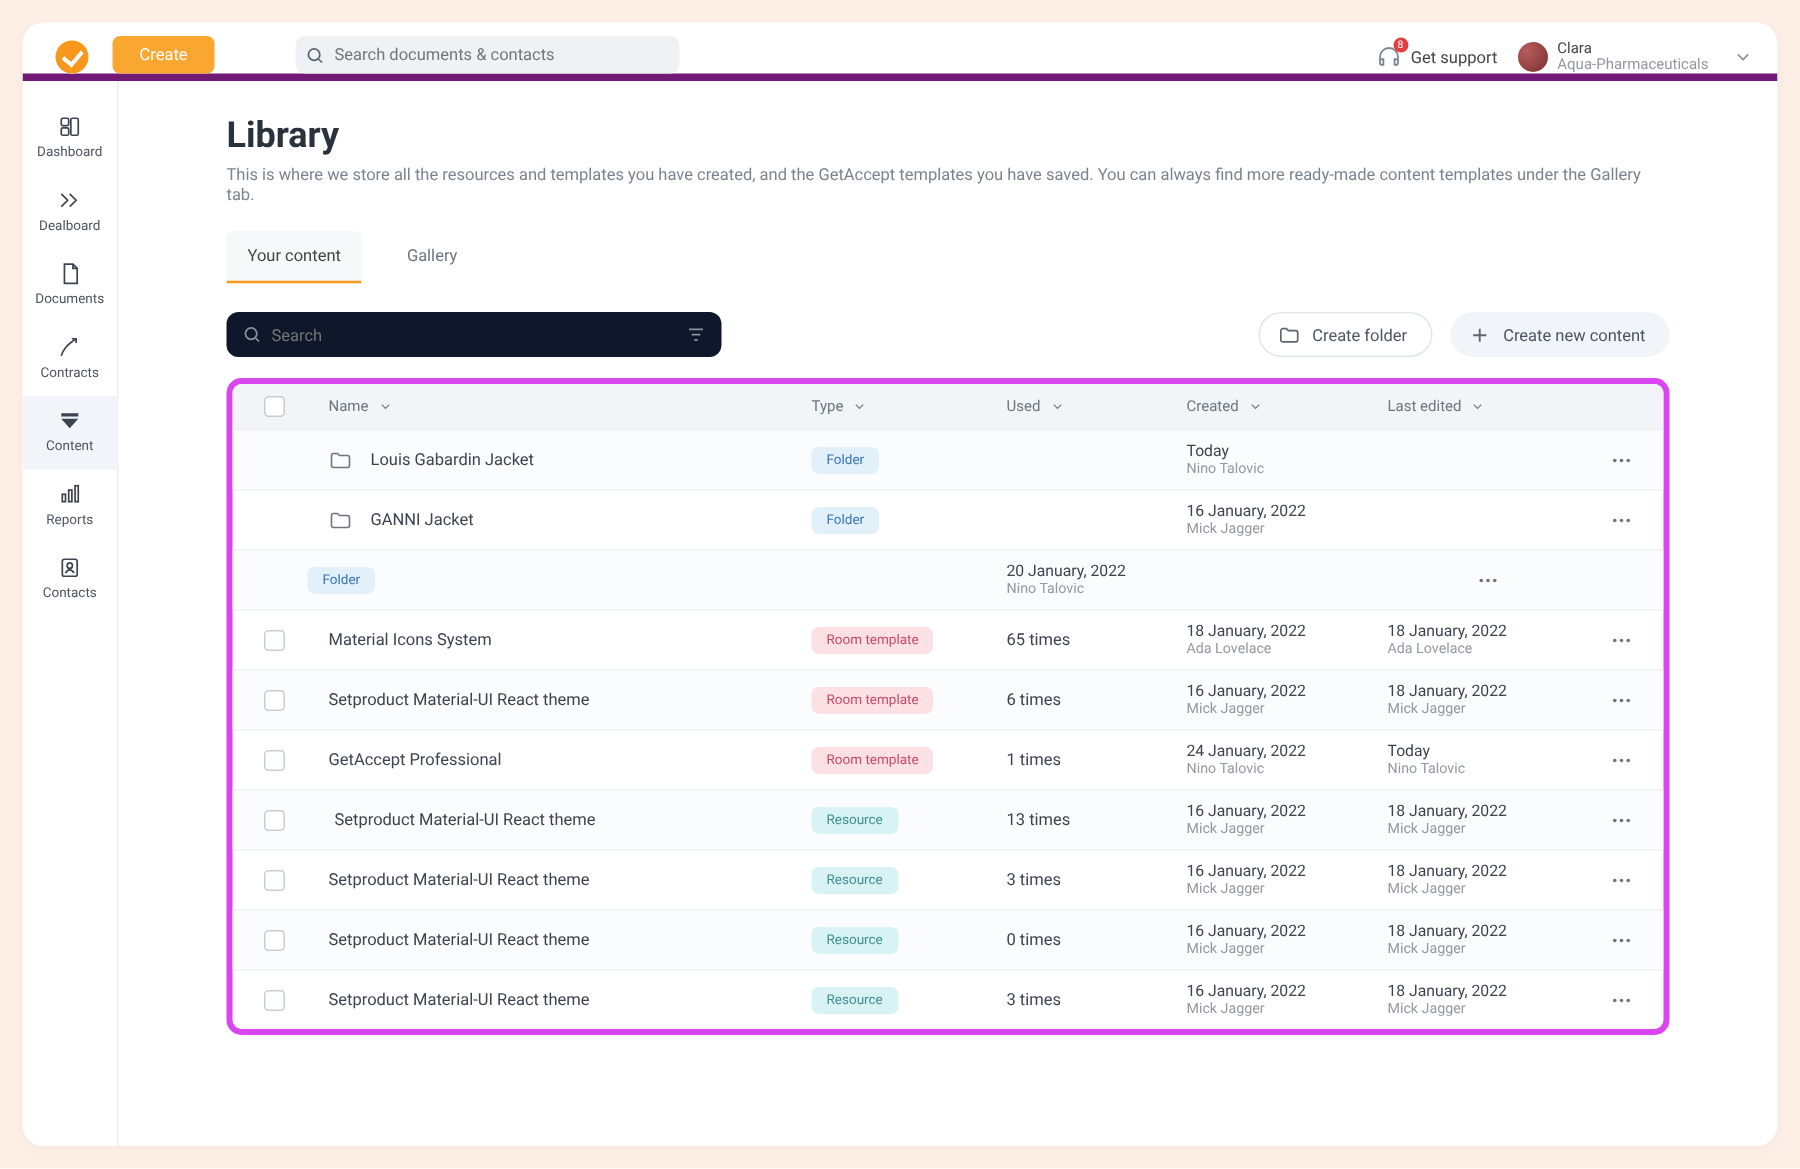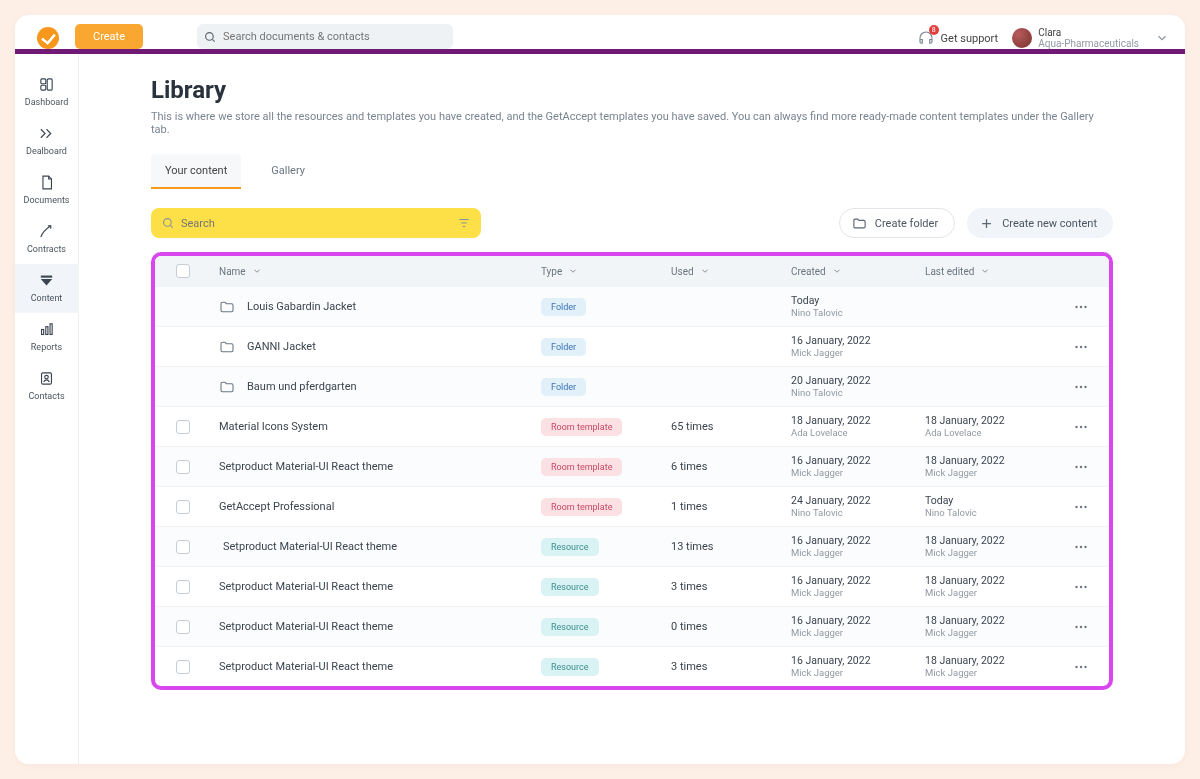--- a/index.html
+++ b/index.html
@@ -34,21 +34,21 @@
 
   .main { flex:1; padding: 22px 72px 0 72px; overflow:hidden; }
   h1 { font-size:24px; font-weight:700; color:#29323D; margin-bottom:6px; }
   .subtitle { font-size:11px; color:#7A8490; margin-bottom:18px; }
 
   .tabs { display:flex; gap:16px; font-size:11px; color:#6B7580; border-bottom:1px solid transparent; }
   .tab { padding:10px 14px; cursor:pointer; }
   .tab.active { background:#F6F8FA; border-bottom:2px solid #F7981D; color:#444; border-radius:4px 4px 0 0;}
 
   .toolbar { display:flex; align-items:center; margin-top:18px; gap:12px; }
-  .searchbox { background:#fde047; border-radius:8px; height:30px; width:330px; display:flex; align-items:center; padding:12px 10px; position:relative;}
+  .searchbox { background:#0f172a; border-radius:8px; height:30px; width:330px; display:flex; align-items:center; padding:12px 10px; position:relative;}
   .searchbox input { border:none; background:transparent; font-size:11px; flex:1; outline:none; color:#6B7580; }
   .filter-icon { margin-left:auto; }
   .toolbar-spacer { flex:1; }
   .pill-btn { border:1px solid #E2E6EA; background:#fff; border-radius:18px; height:30px; padding:0 16px 0 12px; display:flex; align-items:center; gap:8px; font-size:11px; color:#4C5560; cursor:pointer; }
   .pill-btn.ghost { border:none; background:#F1F4F8; }
 
   
   .table { margin-top:14px; border:4px solid #d946ef; border-radius:10px; overflow:hidden; }
   .thead { background:#F2F5F8; display:grid; grid-template-columns: 44px 1fr 130px 120px 134px 134px 44px; font-size:10px; color:#6C7580; padding:8px 6px; align-items:center;}
   .th { display:flex; align-items:center; gap:6px; cursor:pointer;}
@@ -269,26 +269,20 @@
               <div class="more">
                 <svg width="18" height="18" viewBox="0 0 24 24" fill="#6C7580">
                   <circle cx="6" cy="12" r="1.6"></circle>
                   <circle cx="12" cy="12" r="1.6"></circle>
                   <circle cx="18" cy="12" r="1.6"></circle>
                 </svg>
               </div>
             </div>
             <div class="trow hover">
               <div class="chk-wrap"></div>
-              <div class="name-cell">
-                <svg class="folder-icon" width="16" height="16" viewBox="0 0 24 24" fill="none" stroke="#6C7580" stroke-width="1.6">
-                  <path d="M3 7a2 2 0 0 1 2-2h4l2 2h8a2 2 0 0 1 2 2v8a2 2 0 0 1-2 2H5a2 2 0 0 1-2-2V7z"></path>
-                </svg>
-                <span class="label">Baum und pferdgarten</span>
-              </div>
               <div><span class="type-pill type-Folder">Folder</span></div>
               <div class="used-cell"></div>
               <div class="date-cell">
                 <div class="d1">20 January, 2022</div>
                 <div class="d2">Nino Talovic</div>
               </div>
               <div class="date-cell"></div>
               <div class="more">
                 <svg width="18" height="18" viewBox="0 0 24 24" fill="#6C7580">
                   <circle cx="6" cy="12" r="1.6"></circle>

